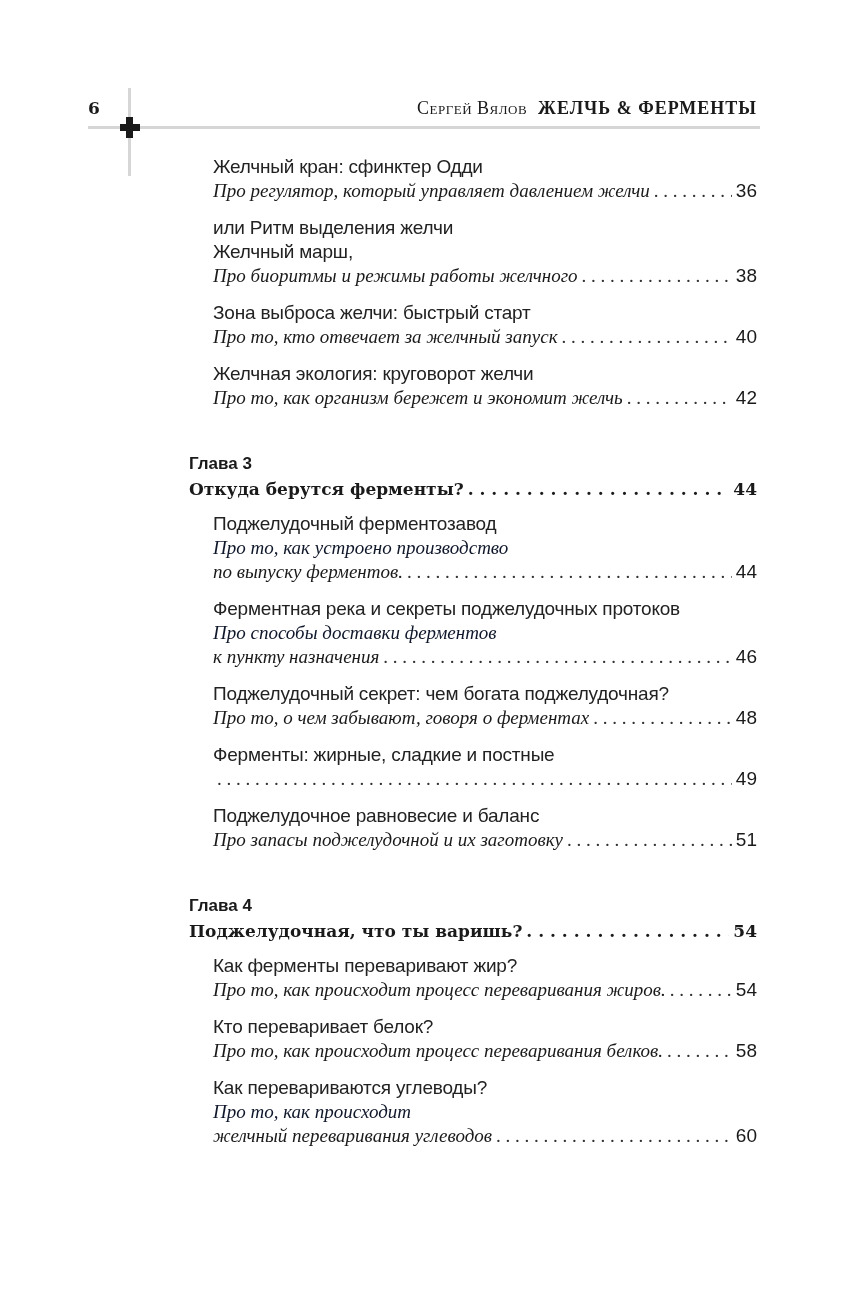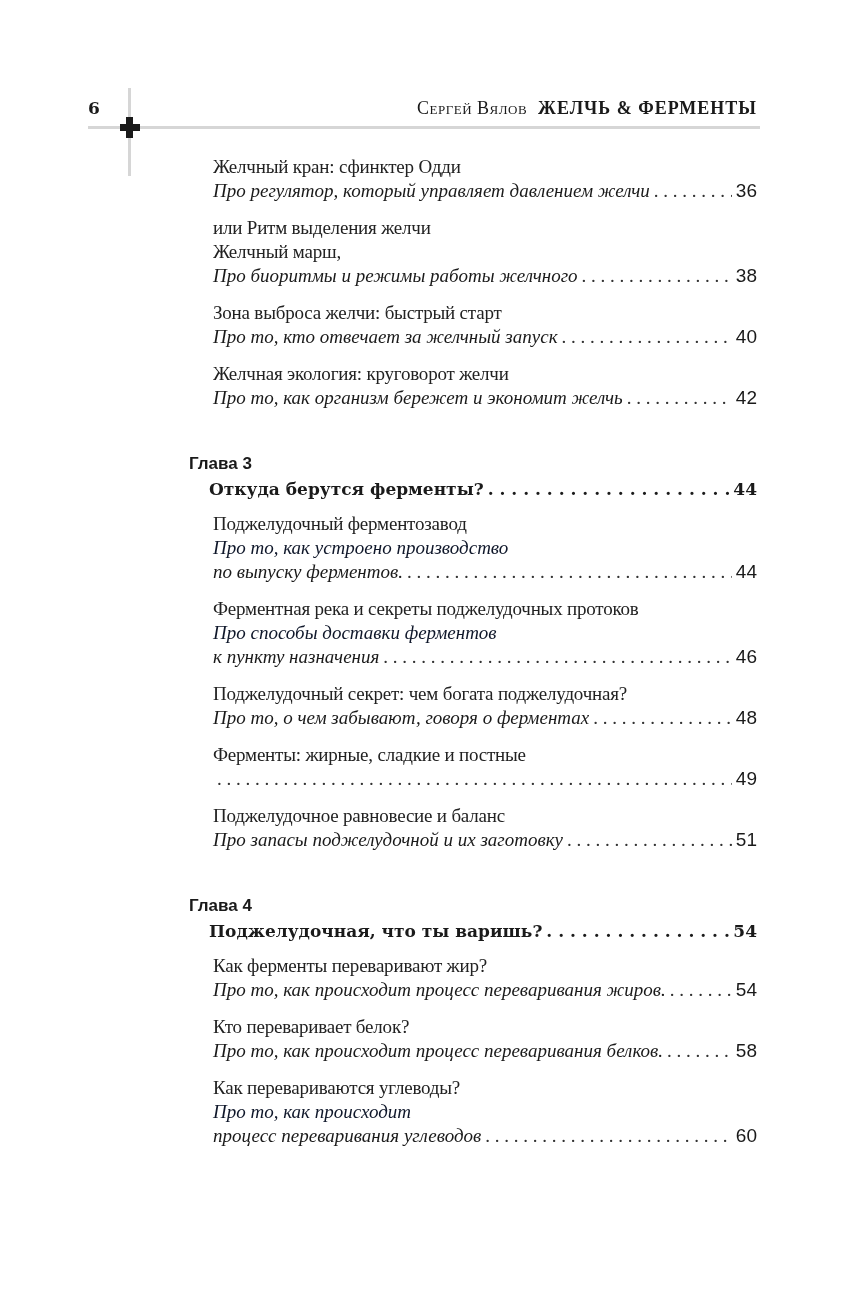--- a/index.html
+++ b/index.html
@@ -8,31 +8,31 @@
     .hline { position: absolute; left: 88px; top: 126px; width: 672px; height: 3px; background: #d6d6d6; }
     .cross-h { position: absolute; left: 120px; top: 124px; width: 20px; height: 7px; background: #1a1a1a; }
     .cross-v { position: absolute; left: 126px; top: 117px; width: 7px; height: 21px; background: #1a1a1a; }
     .page-num { position: absolute; left: 88px; top: 98px; font-family: "DejaVu Serif", serif; font-weight: bold; font-size: 17px; }
     .running-head { position: absolute; right: 88px; top: 98px; font-family: "Liberation Serif", serif; font-size: 18px; letter-spacing: 0.5px; }
     .running-head .author { font-variant: small-caps; margin-right: 6px; }
     .running-head .book { font-weight: bold; letter-spacing: 1px; }
 
     .toc { position: absolute; left: 189px; top: 155px; width: 568px; font-family: "Liberation Serif", serif; }
     .section { margin-left: 24px; margin-bottom: 13px; }
-    .sec-title { font-family: Liberation Serif, serif; font-size: 19px; line-height: 24px; color: #222; letter-spacing: -0.2px; }
+    .sec-title { font-family: Liberation Sans, sans-serif; font-size: 19px; line-height: 24px; color: #222; letter-spacing: -0.2px; }
     .sec-desc { font-style: italic; font-size: 19px; line-height: 24px; color: #0f172a; }
     .leader-line { display: flex; align-items: center; font-size: 19px; line-height: 24px; }
     .leader-line .txt { font-style: italic; white-space: nowrap; }
     .leader-line .dots { flex: 1; overflow: hidden; white-space: nowrap; margin: 0 4px; color: #333; letter-spacing: 3px; font-style: normal; }
     .leader-line .dots::before { content: ". . . . . . . . . . . . . . . . . . . . . . . . . . . . . . . . . . . . . . . . . . . . . . . . . . . . . . . . . . . . . . . . . . . . . . . . . . . . . . . . . . . . . . . . . . . . . . . . . . . . . . . . . ."; letter-spacing: 0; }
     .leader-line .pg { font-family: "Liberation Sans", sans-serif; font-style: normal; white-space: nowrap; }
 
     .chapter { margin-top: 42px; margin-bottom: 10px; }
     .ch-label { font-family: Liberation Sans, sans-serif; font-weight: bold; font-size: 17px; line-height: 24px; }
-    .ch-line { display: flex; align-items: baseline; font-family: "DejaVu Serif", serif; font-weight: bold; font-size: 17px; line-height: 26px; margin-left: 20px; }
+    .ch-line { display: flex; align-items: baseline; font-family: "DejaVu Serif", serif; font-weight: bold; font-size: 17px; line-height: 26px; }
     .ch-line .txt { white-space: nowrap; }
     .ch-line .dots { flex: 1; overflow: hidden; white-space: nowrap; margin: 0 4px; }
     .ch-line .dots::before { content: ". . . . . . . . . . . . . . . . . . . . . . . . . . . . . . . . . . . . . . . . . . . . . . . . . . . . . . . . . . . . . . . . . . . . . . . . . . . . . . . . . ."; }
     .ch-line .pg { white-space: nowrap; }
   </style>
 </head>
 <body>
 
 <div class="vline"></div>
 <div class="hline"></div>
@@ -163,19 +163,19 @@
       <span class="txt">Про то, как происходит процесс переваривания белков.</span>
       <span class="dots"></span>
       <span class="pg">58</span>
     </div>
   </div>
 
   <div class="section">
     <div class="sec-title">Как перевариваются углеводы?</div>
     <div class="sec-desc">Про то, как происходит</div>
     <div class="leader-line">
-      <span class="txt">процесс переваривания углеводов</span>
+      <span class="txt">желчный переваривания углеводов</span>
       <span class="dots"></span>
       <span class="pg">60</span>
     </div>
   </div>
 
 </div>
 
 </body></html>

